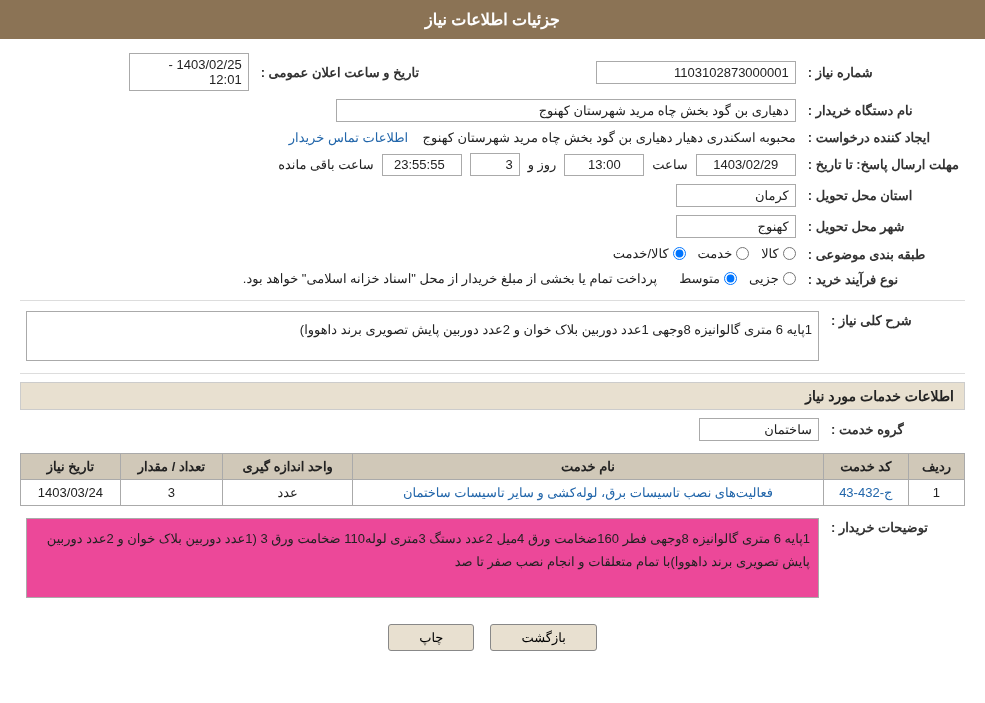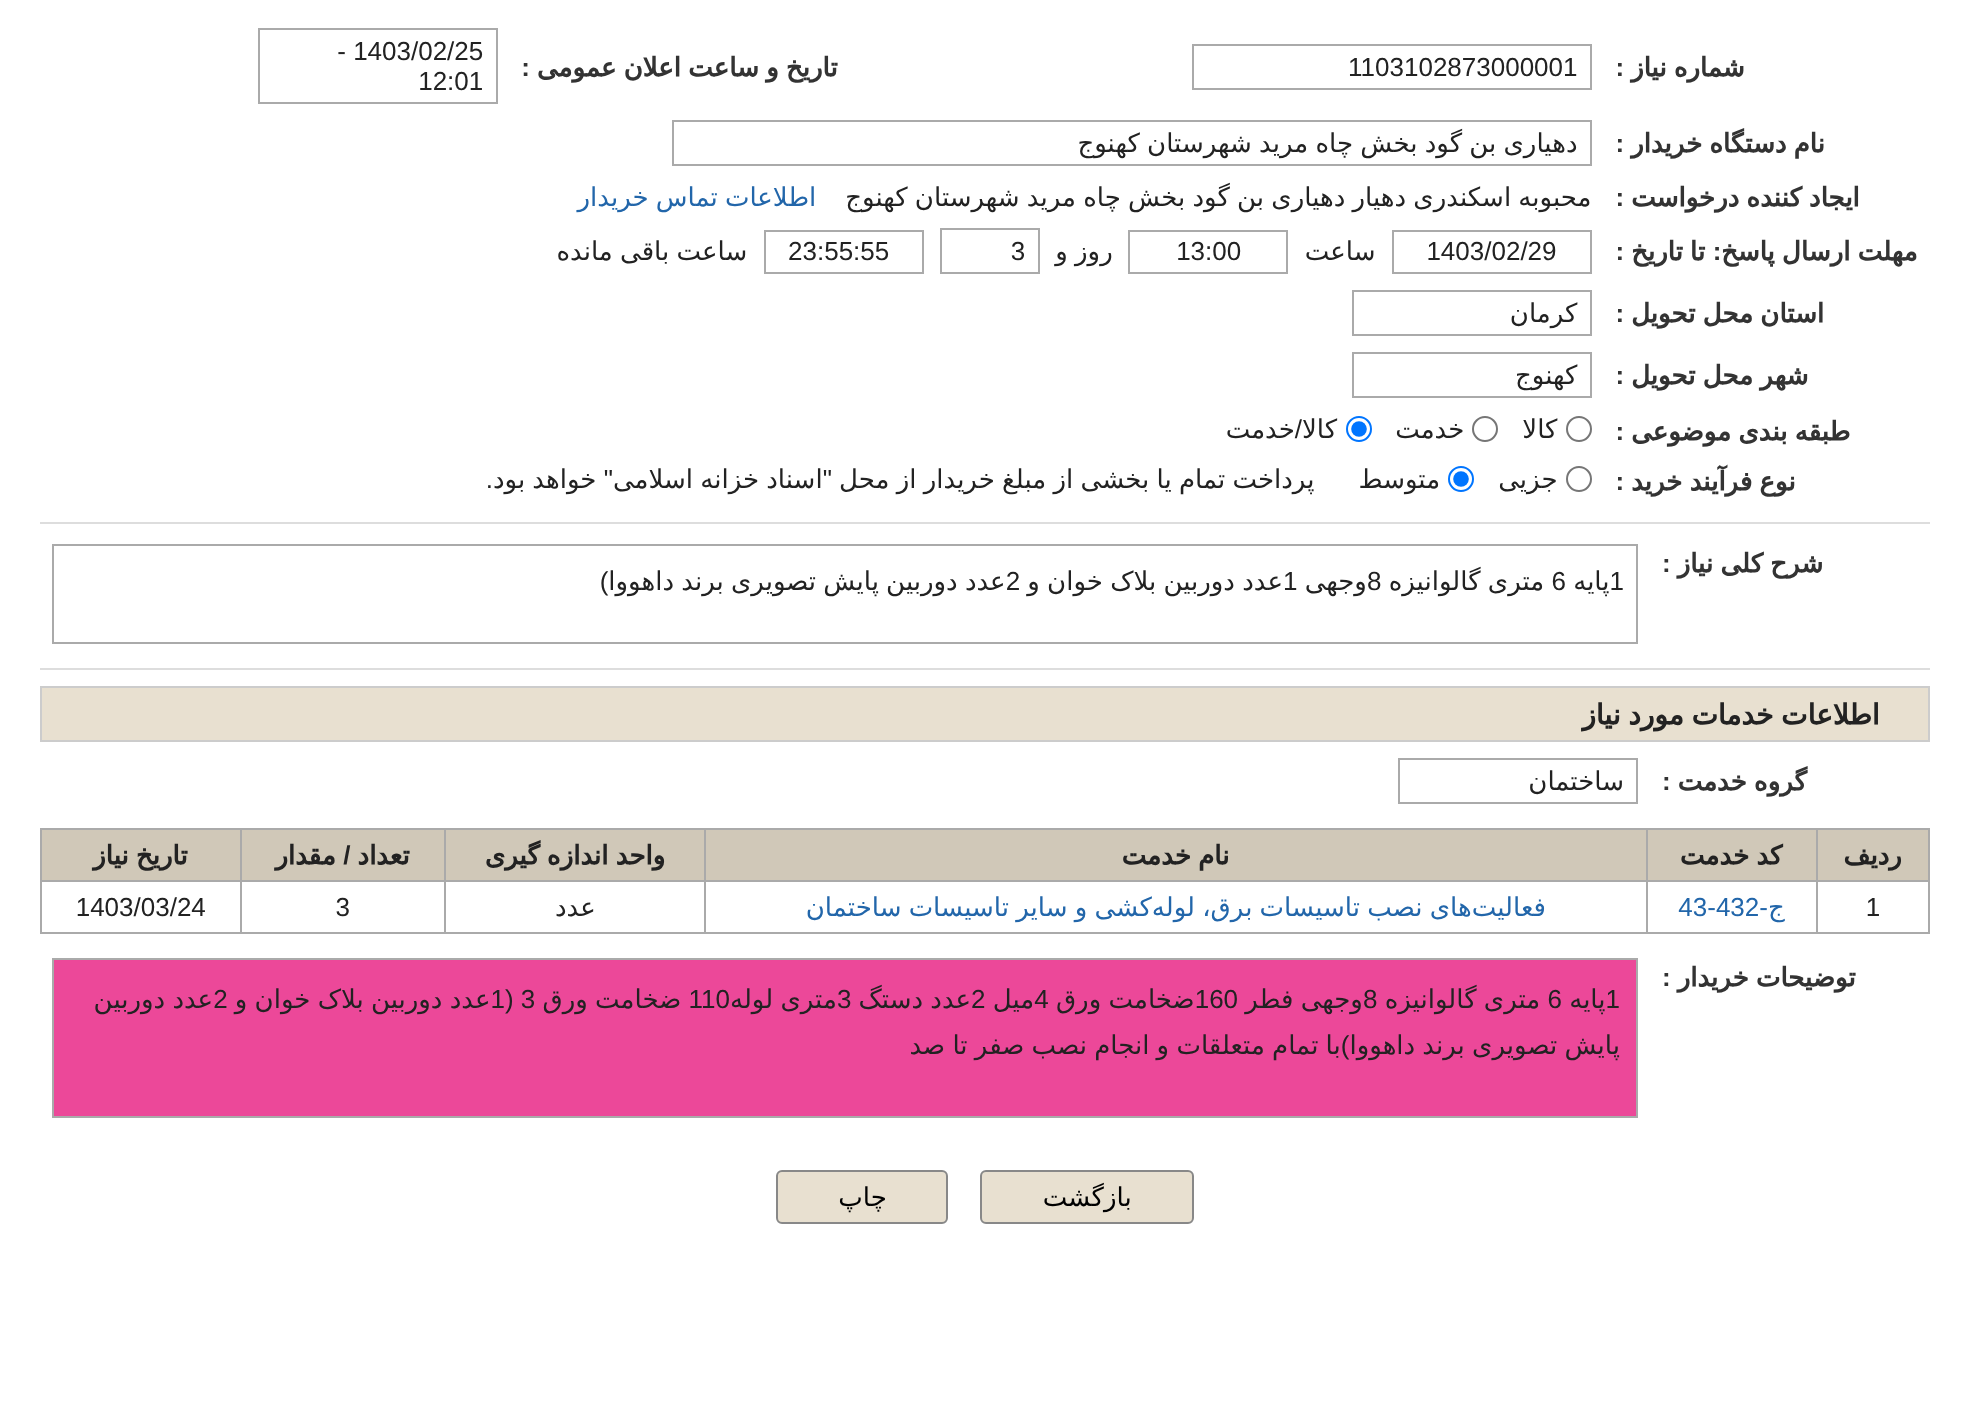--- a/index.html
+++ b/index.html
@@ -57,21 +57,21 @@
     }
     .input-medium { width: 200px; }
     .input-narrow { width: 120px; }
     .link-text {
       color: #2266aa;
       cursor: pointer;
     }
     .section-title {
       background: #e8e0d0;
       border: 1px solid #ccc;
-      padding: 5px 24px;
+      padding: 5px 10px;
       font-weight: bold;
       margin: 8px 0 4px 0;
       text-align: right;
       font-size: 14px;
     }
     .description-box {
       border: 1px solid #aaa;
       background: #fff;
       padding: 6px;
       text-align: right;
@@ -129,20 +129,23 @@
     .divider { border: 0; border-top: 1px solid #ddd; margin: 6px 0; }
     .time-row { display: flex; align-items: center; gap: 8px; }
     .time-input { width: 80px; border: 1px solid #aaa; padding: 2px 16px; text-align: center; }
     .date-input { width: 100px; border: 1px solid #aaa; padding: 2px 4px; text-align: center; }
     .small-label { white-space: nowrap; }
   </style>
 </head>
 <body>
 
 <div class="page-container">
+  <div class="header-bar">
+    <span>جزئیات اطلاعات نیاز</span>
+  </div>
 
   <div class="content">
 
     <table class="info-table">
       <tbody>
           <tr>
         <td class="label-cell">شماره نیاز :</td>
         <td class="value-cell">
           <div class="input-box input-medium">1103102873000001</div>
         </td>

